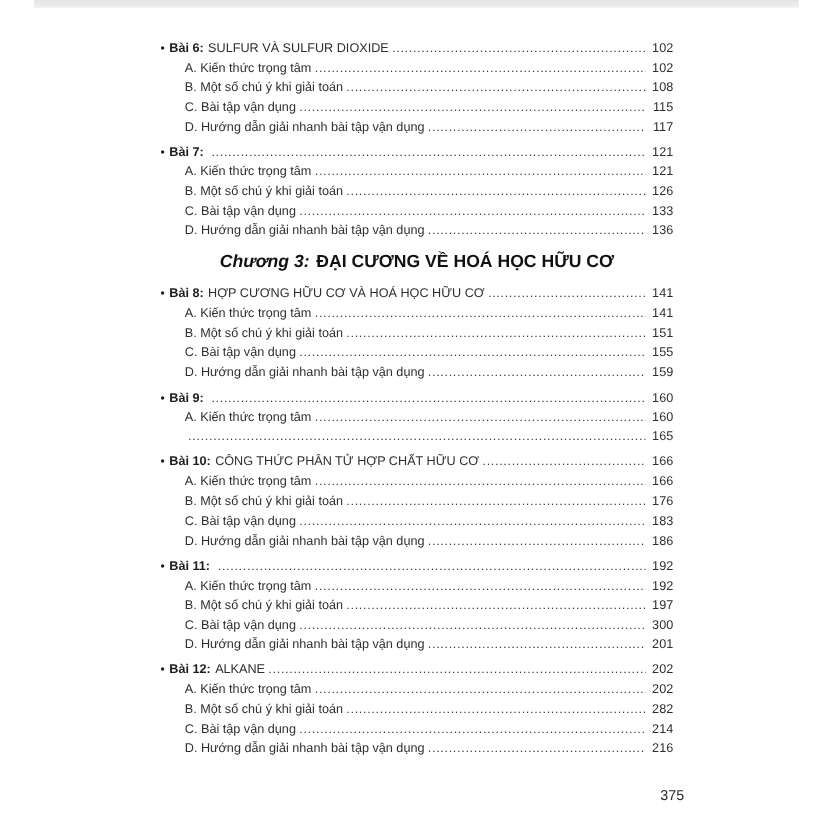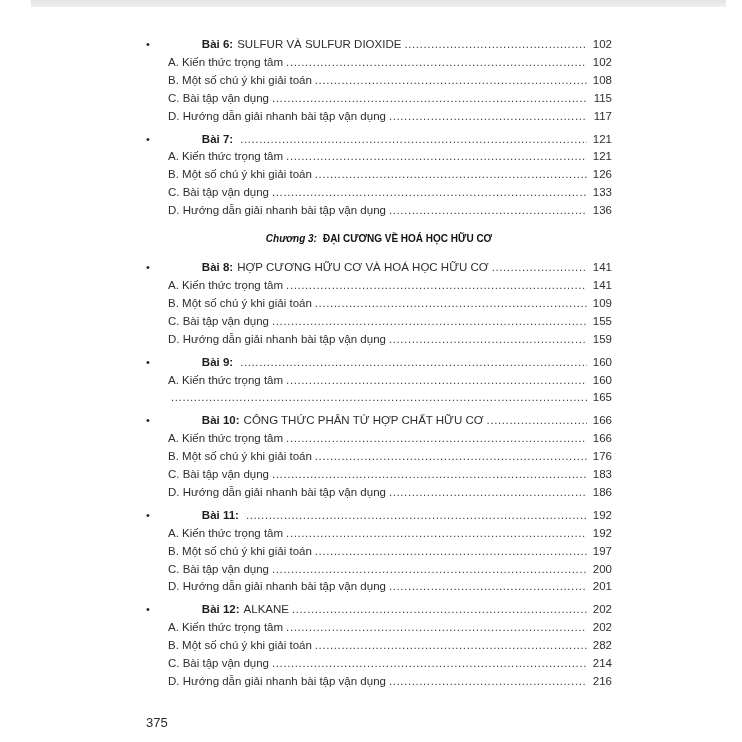--- a/index.html
+++ b/index.html
@@ -41,55 +41,55 @@
   .sub-row { padding-left: 22px; }
   .bullet {
     margin-right: 4px;
     font-size: 11px;
     color: #1d1d1d;
   }
   .lbl {
     font-weight: bold;
     color: #1d1d1d;
     margin-right: 4px;
-    margin-left: 48px;
   }
   .ttl { color: #2e2e2e; }
   .fill {
     flex: 1;
     overflow: hidden;
     margin: 0 3px 0 3px;
     color: #3a3a3a;
   }
   .fill::after {
     content: "......................................................................................................................................................................................................";
     letter-spacing: 0.6px;
   }
   .pg {
     text-align: right;
     min-width: 22px;
     color: #2e2e2e;
   }
   .chapter-heading {
     text-align: center;
     font-weight: bold;
-    font-size: 10px;
+    font-size: 16px;
     color: #111111;
     margin: 9px 0 10px 0;
     line-height: 20px;
   }
   .ch-prefix {
     font-style: italic;
     margin-right: 6px;
   }
   .folio {
     position: absolute;
     top: 714px;
     left: 146px;
     width: 476px;
+    text-align: right;
     font-size: 13px;
     color: #2a2a2a;
     line-height: 18px;
   }
 </style>
 </head>
 <body>
 
 <div>
   <div class="page-top-edge"></div>
@@ -161,21 +161,21 @@
           <span class="pg">141</span>
         </div>
         <div class="row sub-row">
           <span class="sub-text">A. Kiến thức trọng tâm</span>
           <span class="fill"></span>
           <span class="pg">141</span>
         </div>
         <div class="row sub-row">
           <span class="sub-text">B. Một số chú ý khi giải toán</span>
           <span class="fill"></span>
-          <span class="pg">109</span>
+          <span class="pg">151</span>
         </div>
         <div class="row sub-row">
           <span class="sub-text">C. Bài tập vận dụng</span>
           <span class="fill"></span>
           <span class="pg">155</span>
         </div>
         <div class="row sub-row">
           <span class="sub-text">D. Hướng dẫn giải nhanh bài tập vận dụng</span>
           <span class="fill"></span>
           <span class="pg">159</span>
@@ -240,21 +240,21 @@
           <span class="pg">192</span>
         </div>
         <div class="row sub-row">
           <span class="sub-text">B. Một số chú ý khi giải toán</span>
           <span class="fill"></span>
           <span class="pg">197</span>
         </div>
         <div class="row sub-row">
           <span class="sub-text">C. Bài tập vận dụng</span>
           <span class="fill"></span>
-          <span class="pg">200</span>
+          <span class="pg">300</span>
         </div>
         <div class="row sub-row">
           <span class="sub-text">D. Hướng dẫn giải nhanh bài tập vận dụng</span>
           <span class="fill"></span>
           <span class="pg">201</span>
         </div>
       </div>
       <div class="lesson">
         <div class="row lesson-row">
           <span class="bullet">•</span>

